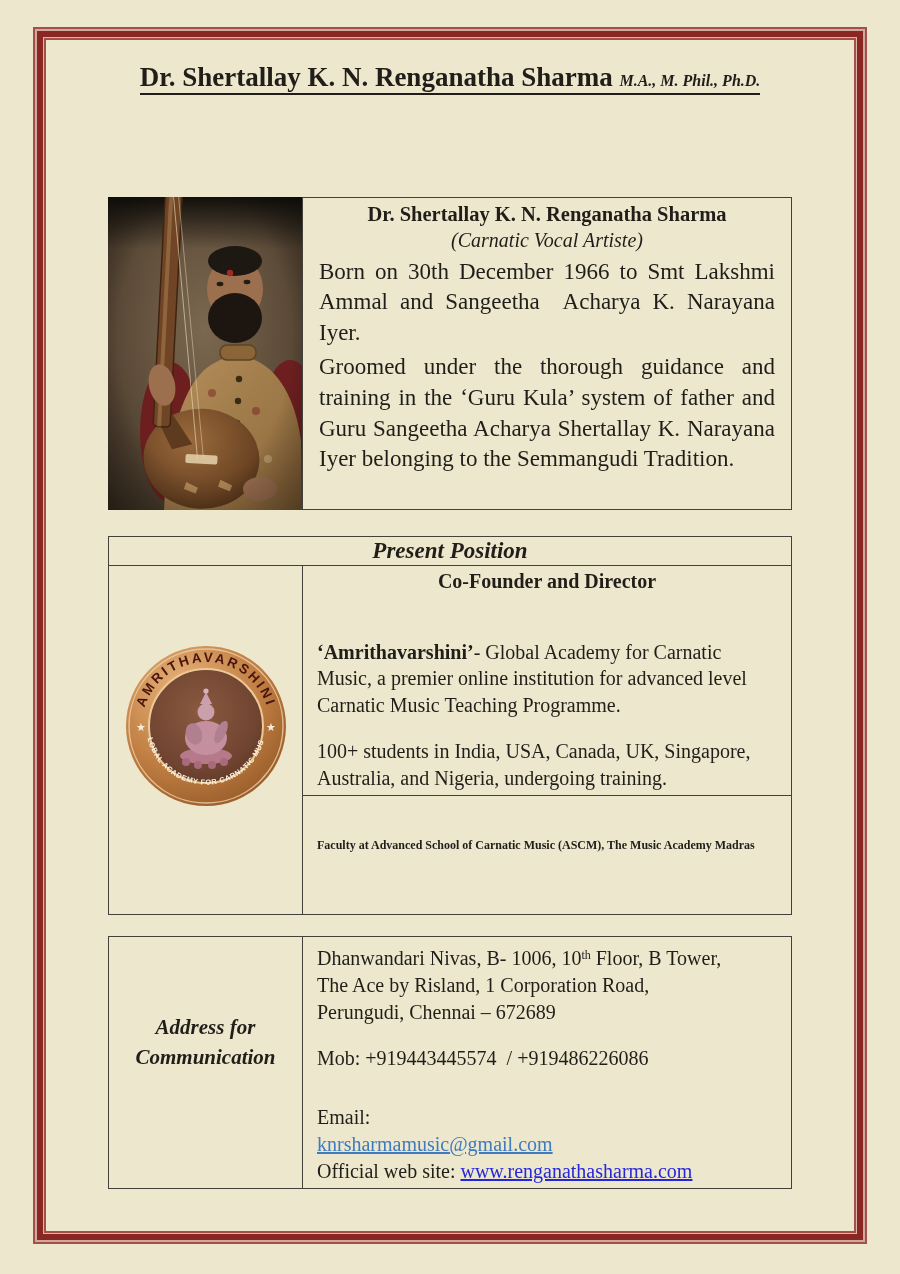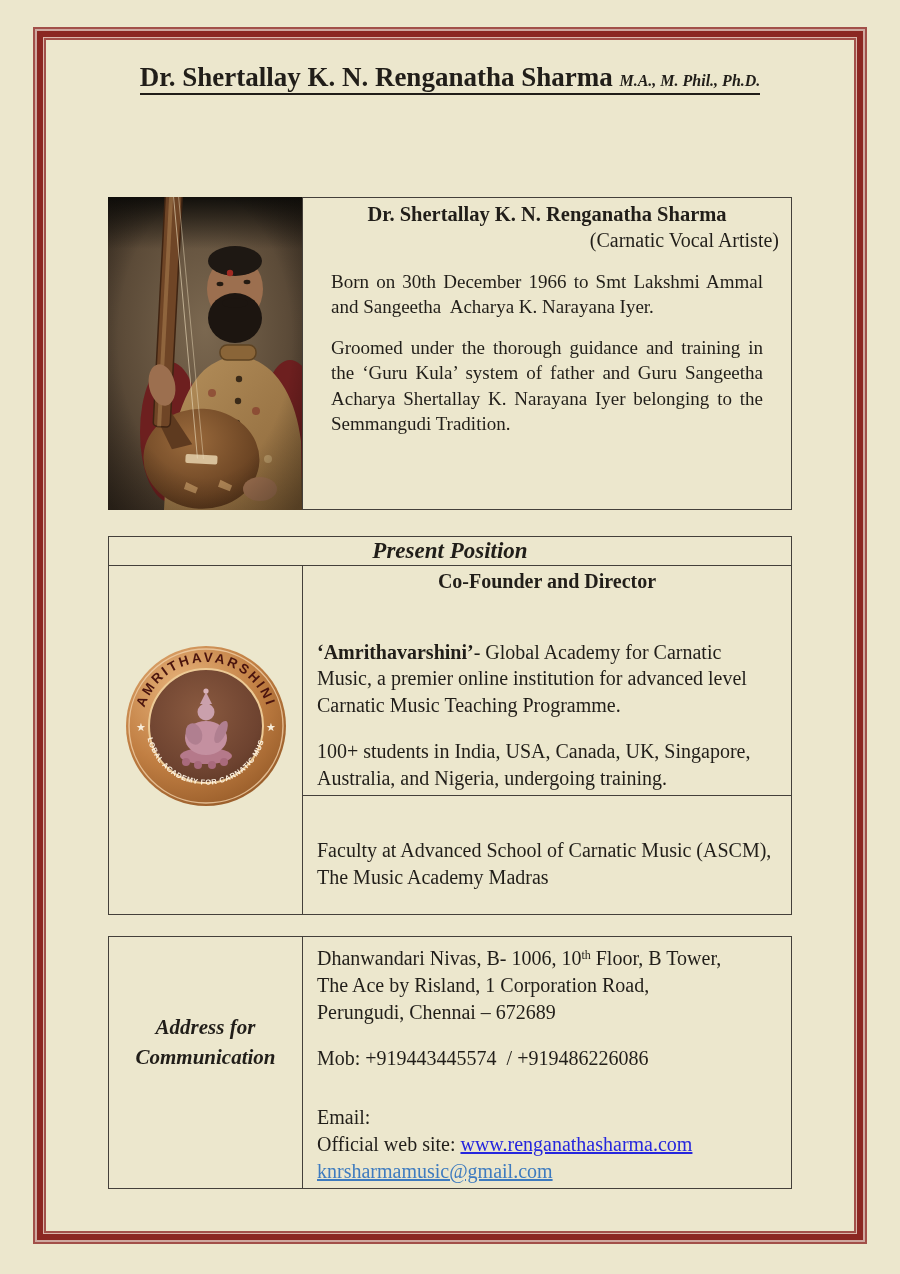--- a/index.html
+++ b/index.html
@@ -22,38 +22,38 @@
   .subtitle { position:absolute; top:114px; width:100%; text-align:center;
               font-size:21.5px; line-height:1.33; }
 
   
   .bio { position:absolute; left:108px; top:197px; width:684px; height:313px; display:flex; }
   .photo { width:194px; flex:none; }
   .photo svg { display:block; }
   .bio-text { flex:1; min-width:0; border:1.5px solid #44403a; padding:3px 12px 0 12px;
               overflow:hidden; box-sizing:border-box; }
   .bio-h  { text-align:center; font-weight:700; font-size:20.5px; line-height:1.3; }
-  .bio-sub{ text-align:right; font-size:20px; line-height:1.25; }
-  .bio-text p { margin:16px; font-size:19px; line-height:1.33; text-align:justify; white-space:pre-wrap; }
+  .bio-sub{ text-align:center; font-size:20px; line-height:1.25;font-style:italic; }
+  .bio-text p { margin:4px; font-size:23px; line-height:1.33; text-align:justify; white-space:pre-wrap; }
   .p1 { margin-top:11px; } .p2 { margin-top:25px; } .p3 { margin-top:25px; }
 
   
   .pp { position:absolute; left:108px; top:536px; width:684px; }
   .pp-header { border:1.5px solid #44403a; height:28px; display:flex; align-items:center;
                justify-content:center; font-size:23px; font-weight:700; font-style:italic; }
   .pp-body { display:flex; border:1.5px solid #44403a; border-top:none; height:348px; }
   .pp-left { width:194px; flex:none; border-right:1.5px solid #44403a; display:flex;
              justify-content:center; align-items:flex-start; padding-top:78px; box-sizing:border-box; }
   .pp-right { flex:1; min-width:0; display:flex; flex-direction:column; }
   .pp-r1 { height:230px; box-sizing:border-box; border-bottom:1.5px solid #44403a; padding:4px 14px 11px; }
   .pp-role { text-align:center; font-weight:700; font-size:20px; }
   .pp-org { margin-top:46px; font-size:20px; line-height:1.32; }
   .pp-org-name { font-weight:700; }
   .pp-students { margin-top:9px; font-size:20px; line-height:1.32; }
-  .pp-r2 { flex:1; padding:41px 14px 0; font-weight:400; font-size:20px; line-height:1.35; }
+  .pp-r2 { flex:1; padding:41px 14px 0; font-weight:700; font-size:12px; line-height:1.35; }
 
   
   .addr { position:absolute; left:108px; top:936px; width:684px; height:253px; display:flex;
           border:1.5px solid #44403a; box-sizing:border-box; }
   .addr-left { width:194px; flex:none; border-right:1.5px solid #44403a; display:flex;
                flex-direction:column; justify-content:center; align-items:center; text-align:center;
                font-weight:700; font-style:italic; font-size:21px; line-height:1.4;
                padding-bottom:40px; box-sizing:border-box; }
   .addr-right { flex:1; min-width:0; padding:8px 14px 0; font-size:20px; line-height:1.35; }
   .mob { margin-top:19px; white-space:pre-wrap; }
@@ -214,20 +214,20 @@
       <div>Address for</div>
       <div>Communication</div>
     </div>
     <div class="addr-right">
       <div class="addr-line"><span>Dhanwandari Nivas, B- 1006, 10</span><span class="sup">th</span><span> Floor, B Tower,</span></div>
       <div class="addr-line">The Ace by Risland, 1 Corporation Road,</div>
       <div class="addr-line">Perungudi, Chennai – 672689</div>
       <div class="mob">Mob: +919443445574  / +919486226086</div>
       <div class="email-label">Email:</div>
       <div>
+        <a class="link-email">knrsharmamusic@gmail.com</a>
+      </div>
+      <div>
         <span>Official web site: </span><a class="link-web">www.renganathasharma.com</a>
       </div>
-      <div>
-        <a class="link-email">knrsharmamusic@gmail.com</a>
-      </div>
     </div>
   </div>
 </div>
 
 </body></html>

